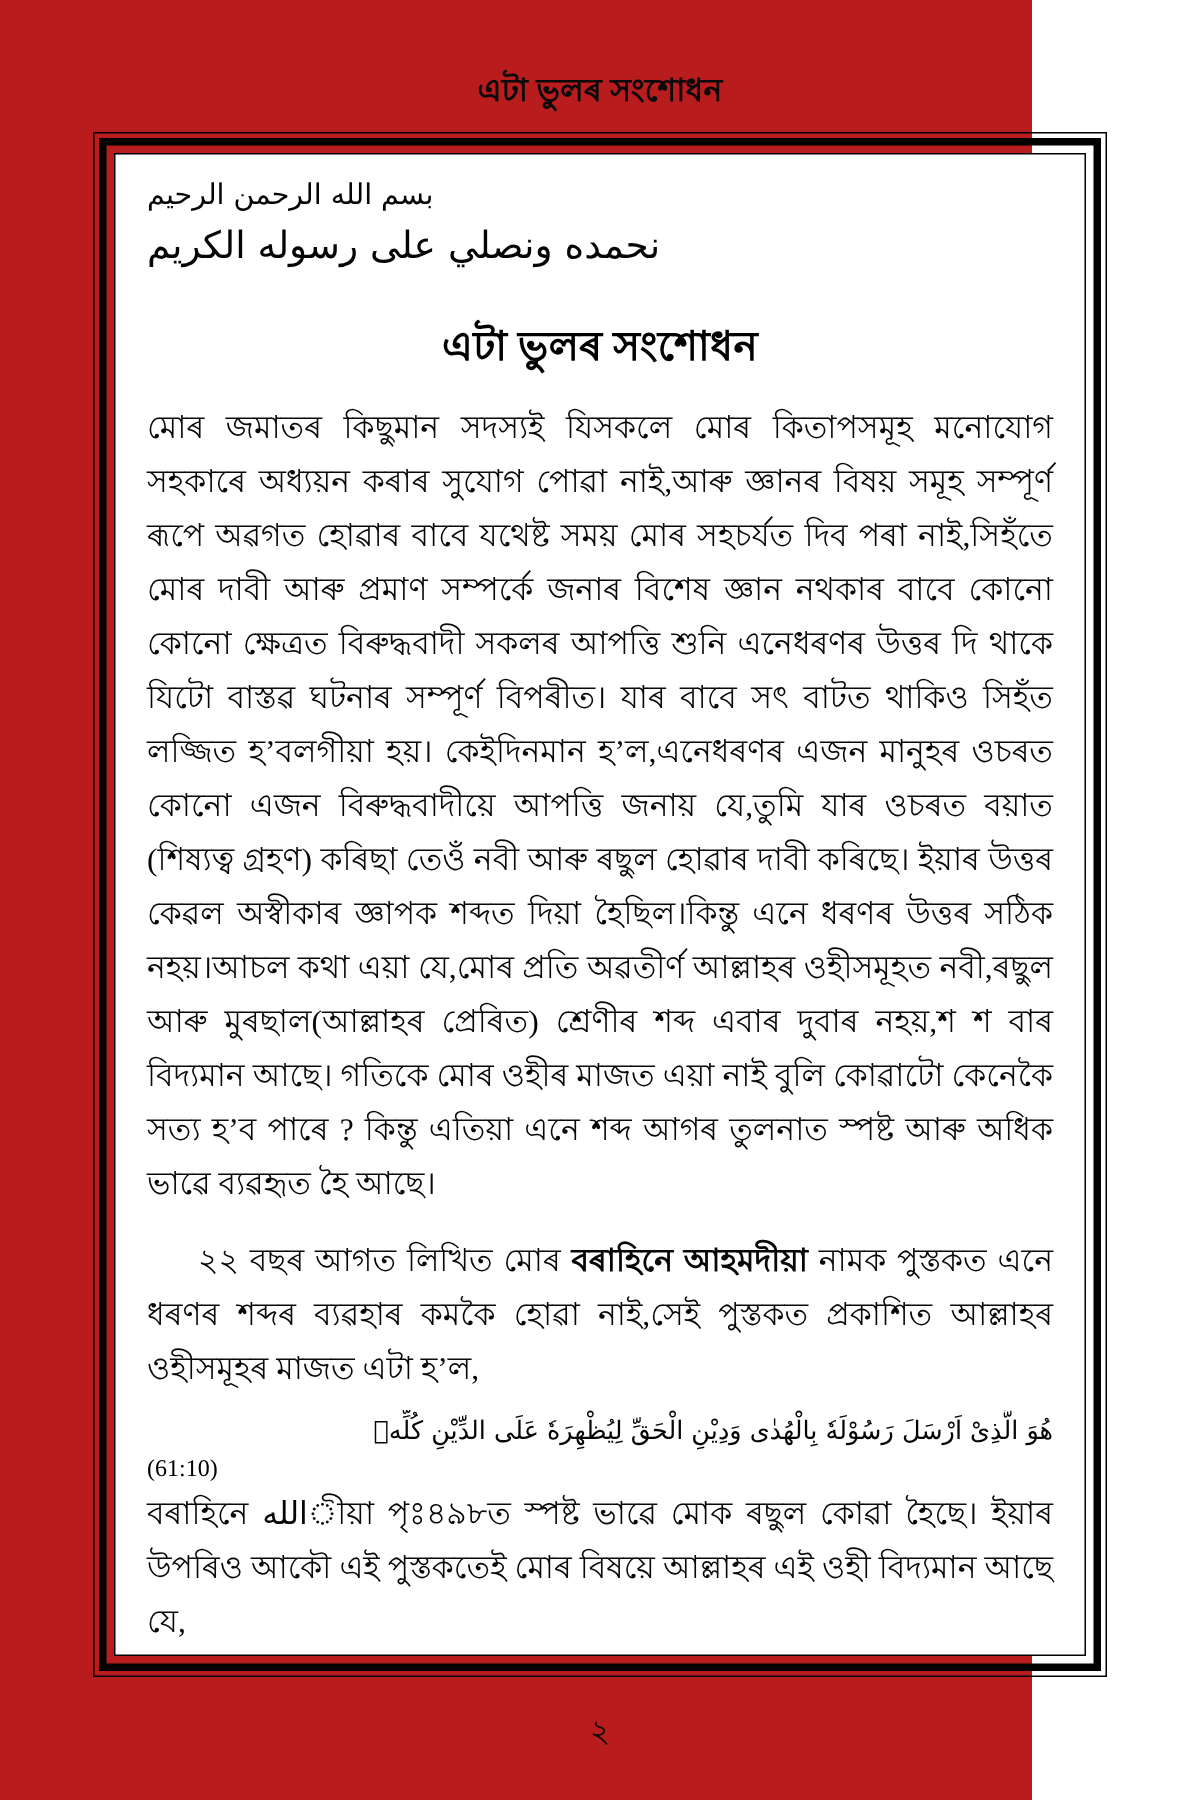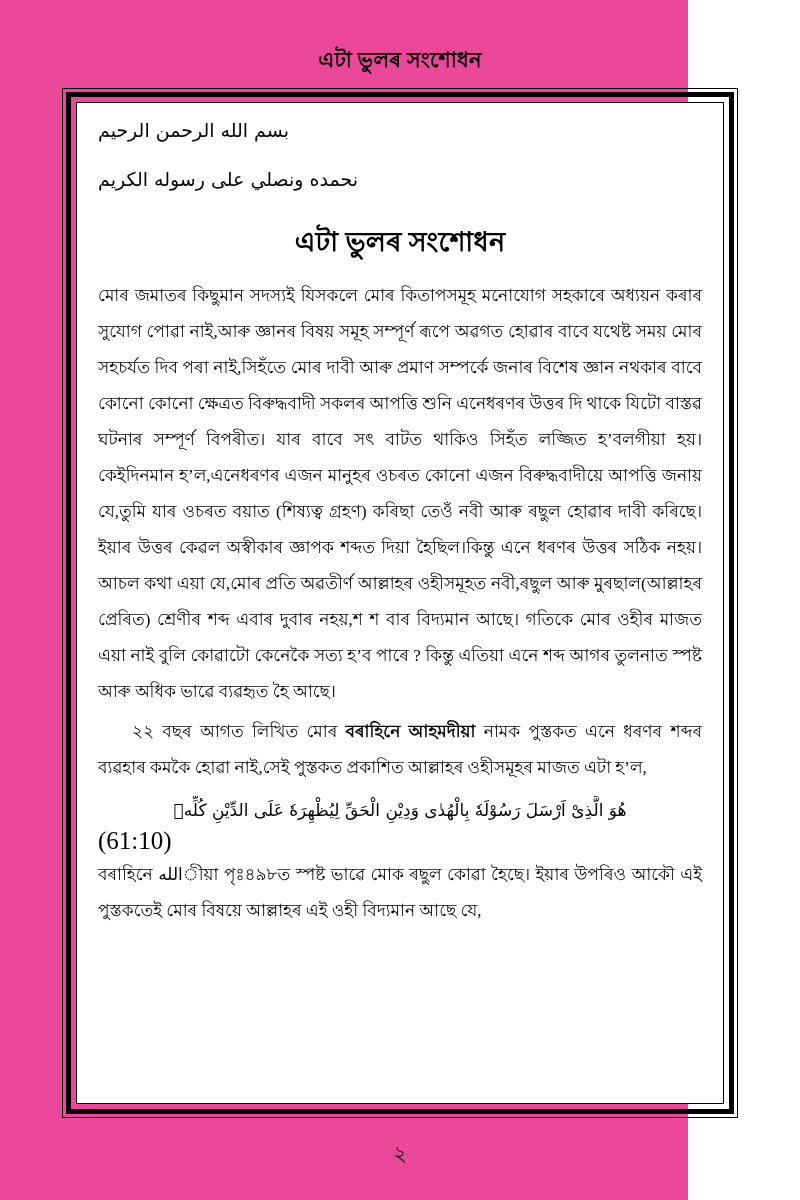--- a/index.html
+++ b/index.html
@@ -13,21 +13,21 @@
     font-family: "Liberation Serif", serif;
     color: #000000;
     position: relative;
     overflow: hidden;
   }
 
   .page {
     width: 688px;
     height: 1200px;
     position: relative;
-    background: #ec4899;
+    background: #b91c1c;
   }
 
   
   .running-header {
     position: absolute;
     top: 44px;
     left: 0;
     width: 800px;
     text-align: center;
     font-family: "Liberation Serif", serif;
@@ -83,69 +83,68 @@
     direction: rtl;
     font-family: "DejaVu Sans", sans-serif;
     font-size: 19px;
     line-height: 1.55;
     margin-top: 6px;
     color: #050505;
     white-space: nowrap;
   }
   .basmala .line2 {
     display: block;
-    font-size: 19px;
-    margin-top: 20px;
+    font-size: 25px;
+    margin-top: 0;
   }
 
   .doc-title {
     text-align: center;
     font-family: "Liberation Serif", serif;
     font-size: 27px;
     font-weight: 700;
     margin-top: 26px;
     margin-bottom: 12px;
     color: #000;
     letter-spacing: 0.3px;
   }
 
   .body-text {
     font-family: "Liberation Serif", serif;
-    font-size: 17px;
+    font-size: 21px;
     line-height: 36px;
     text-align: justify;
     text-justify: inter-word;
     color: #070707;
     margin: 0;
   }
   .body-text + .body-text {
-    margin-top: 4px;
+    margin-top: 15px;
   }
   .para-indent {
     text-indent: 34px;
   }
   .bold-ref {
     font-weight: 700;
   }
 
   .ayah {
     direction: rtl;
-    text-align: center;
     font-family: "DejaVu Sans", sans-serif;
     font-size: 17px;
     line-height: 1.7;
     margin: 10px 0 0 0;
     color: #050505;
     white-space: nowrap;
     overflow: hidden;
   }
 
   .ayah-ref {
     font-family: "Liberation Serif", serif;
-    font-size: 25px;
+    font-size: 16px;
     text-align: left;
     margin: 2px 0 2px 0;
     color: #000;
   }
 
   
   .page-number {
     position: absolute;
     left: 0;
     top: 1138px;

